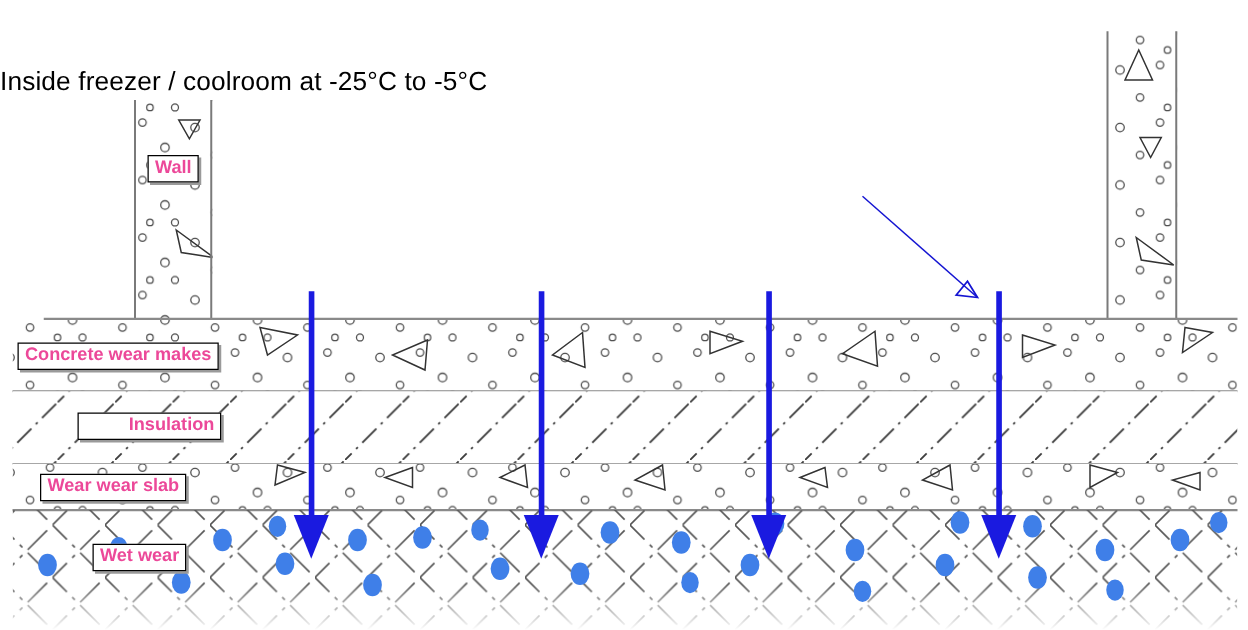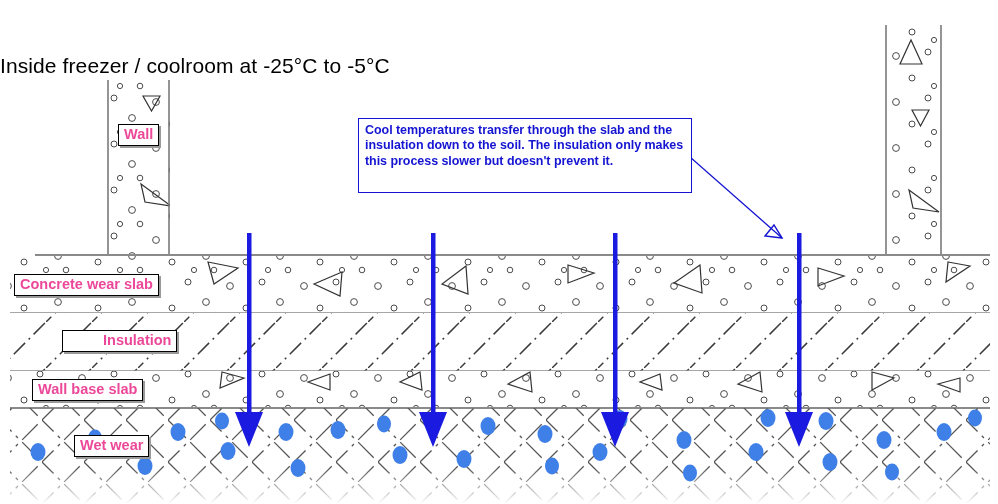--- a/index.html
+++ b/index.html
@@ -212,27 +212,24 @@
         <path d="M785 412 h28 l-14 35 z" fill="#1a1ae0"></path>
       </g>
     </g>
 
     <g>
       <line x1="690" y1="157" x2="782" y2="238" stroke="#1414d2" stroke-width="1.2"></line>
       <path d="M782 238 l-17 -2 l9 -11 z" fill="none" stroke="#1414d2" stroke-width="1.4"></path>
     </g>
   </svg>
 
-  <div id="callout">
-    <span>Cool temperatures transfer through the slab and the insulation down to the soil. The insulation only makes this process slower but doesn't prevent it.</span>
-  </div>
 
   <div class="chip" style="left:118px;top:124px;">Wall</div>
 
-  <div class="chip" style="left:14px;top:274px;">Concrete wear slab</div>
+  <div class="chip" style="left:14px;top:274px;">Concrete wear makes</div>
 
   <div class="chip" style="left:62px;top:330px;padding-left:40px;">Insulation</div>
 
-  <div class="chip" style="left:32px;top:379px;">Wall base slab</div>
+  <div class="chip" style="left:32px;top:379px;">Wear wear slab</div>
 
   <div class="chip" style="left:74px;top:435px;">Wet wear</div>
 
 </div>
 
 </body></html>

